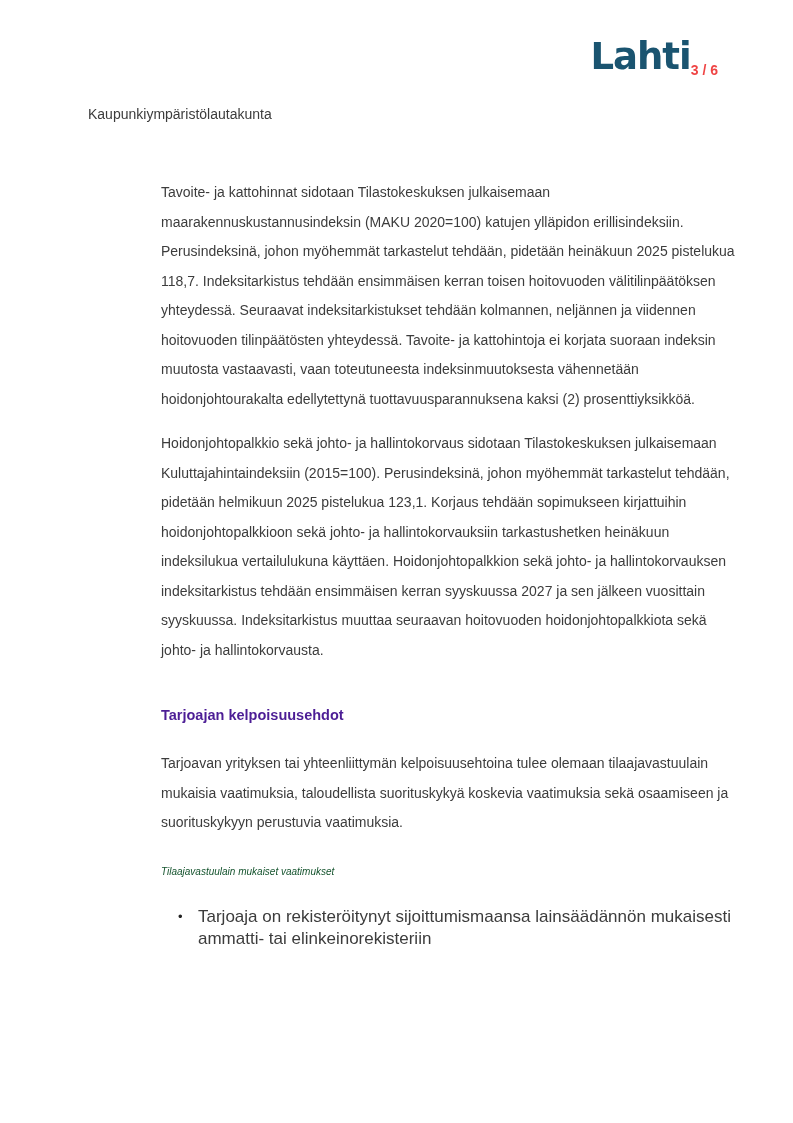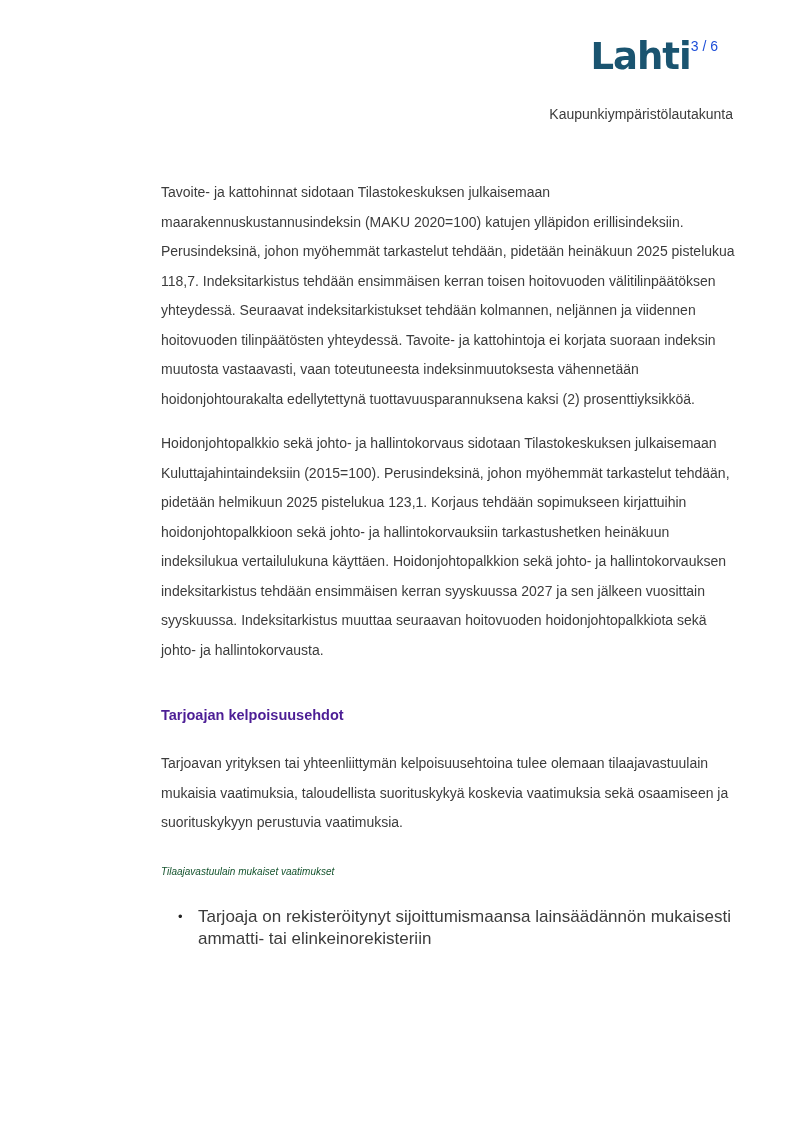--- a/index.html
+++ b/index.html
@@ -27,32 +27,33 @@
   }
   .logo {
     font-family: "DejaVu Sans", sans-serif;
     font-weight: 800;
     font-size: 37px;
     line-height: 1;
     letter-spacing: -1px;
     color: #1a5470;
   }
   .page-number {
-    margin-top: 0;
+    margin-top: 24px;
     margin-right: 15px;
     font-size: 14px;
-    color: #1d4ed8;
+    color: #ef4444;
+    font-weight: bold;
   }
   .header-row2 {
     position: absolute;
     top: 106px;
     left: 76px;
     right: 60px;
     display: flex;
-    justify-content: flex-end;
+    justify-content: space-between;
     font-size: 14px;
     color: #3c3c3c;
     margin-left: 12px;
   }
   .content {
     position: absolute;
     top: 178px;
     left: 161px;
     width: 575px;
     font-size: 14px;

